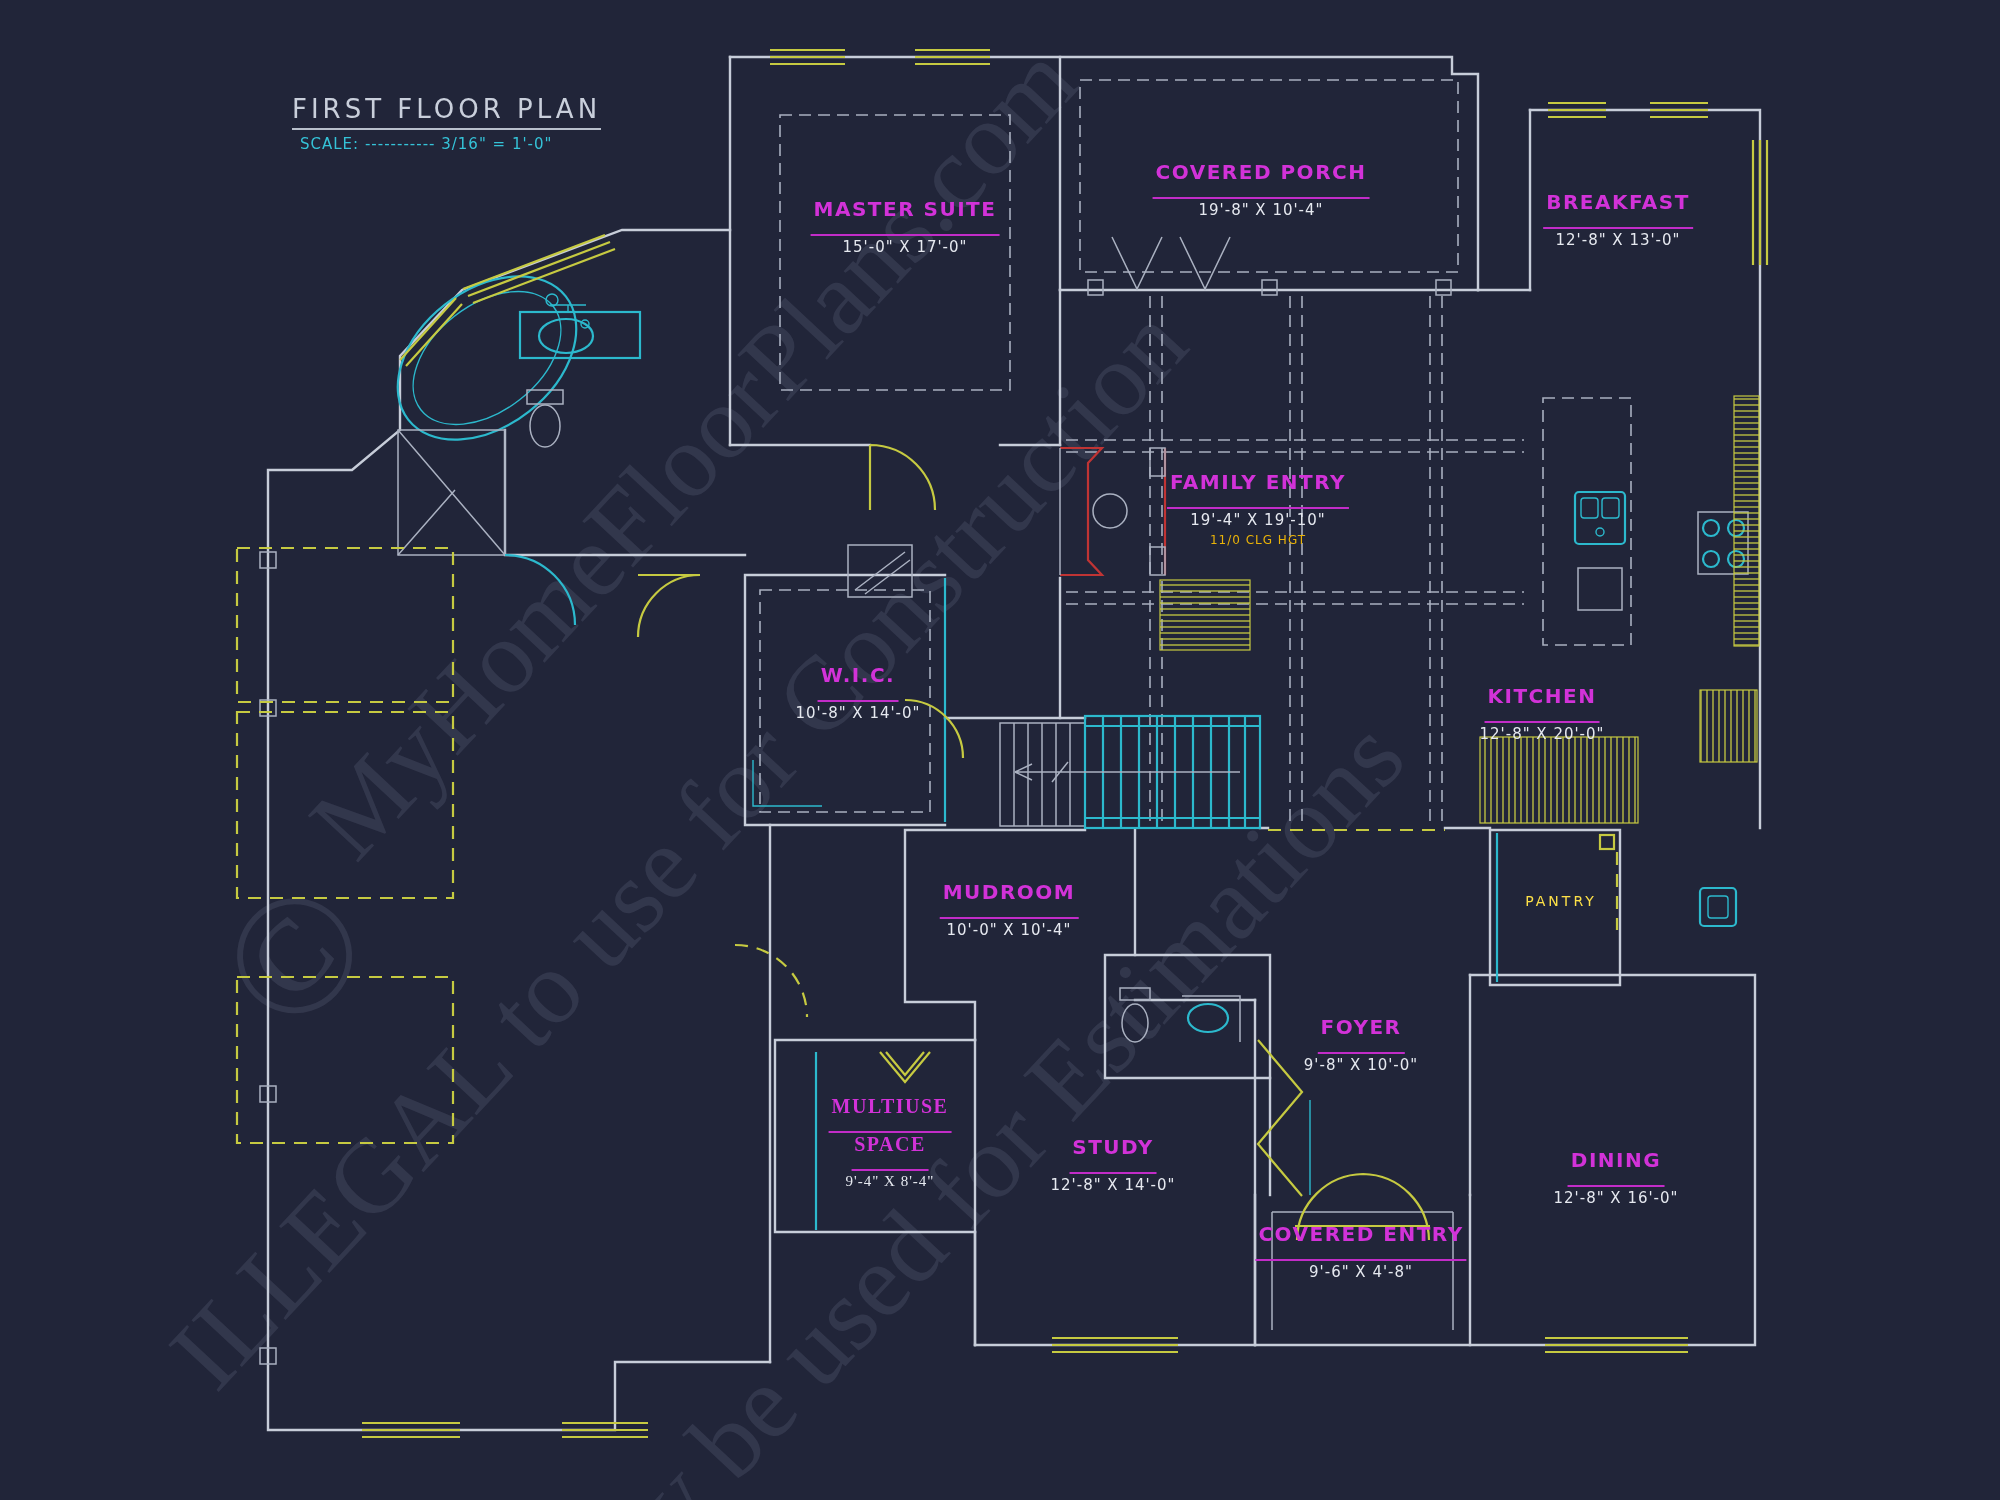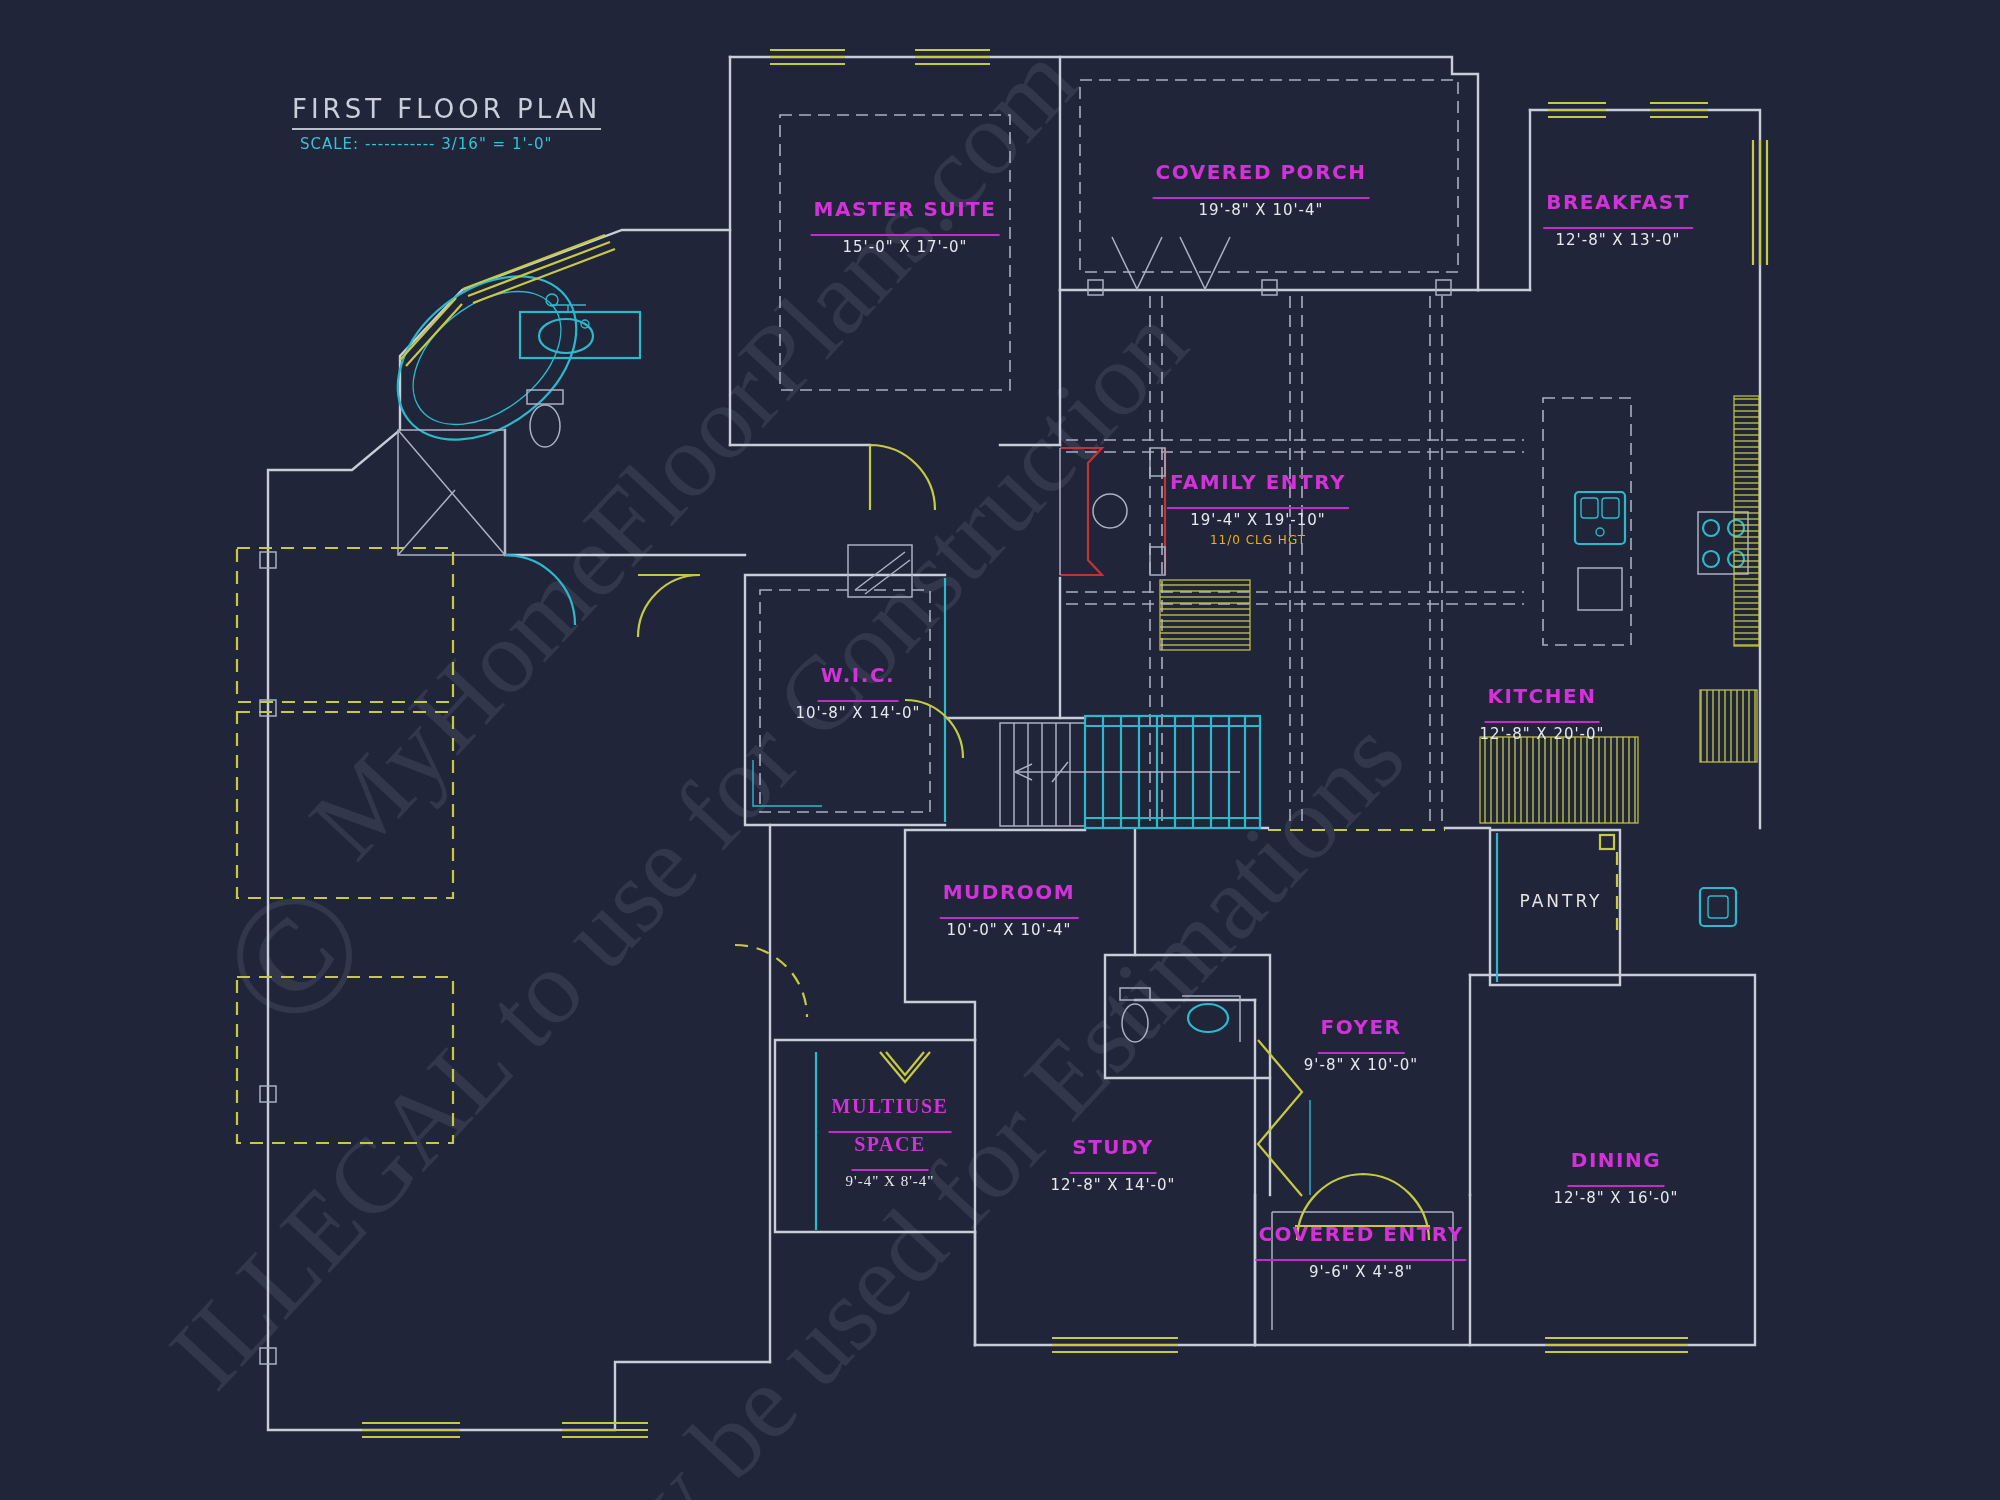--- a/index.html
+++ b/index.html
@@ -16,21 +16,21 @@
   .y  {stroke:#c6ca41;stroke-width:2.2;fill:none;}
   .yd {stroke:#c6ca41;stroke-width:2.2;fill:none;stroke-dasharray:13 9;}
   .r  {stroke:#c03434;stroke-width:2.2;fill:none;}
 
   
   .rlabel{position:absolute;transform:translateX(-50%);text-align:center;white-space:nowrap;}
   .rname{display:inline-block;color:#d232d8;font-size:20px;letter-spacing:1.5px;font-weight:bold;
          border-bottom:2px solid #c22cc8;padding:0 3px 13px 3px;}
   .rdims{color:#e6e9f0;font-size:15px;letter-spacing:1px;margin-top:2px;}
   .rnote{color:#eab308;font-size:12px;letter-spacing:1px;margin-top:4px;}
-  .plain .rname{color:#e5e5e5;border-bottom:none;font-weight:normal;letter-spacing:3px;font-size:17px;}
+  .plain .rname{color:#fde047;border-bottom:none;font-weight:normal;letter-spacing:3px;font-size:14px;}
 
   .title{position:absolute;left:292px;top:94px;color:#c9cfdb;font-size:26px;letter-spacing:4px;
          border-bottom:2px solid #b9c0cc;padding-bottom:4px;white-space:nowrap;}
   .scale{position:absolute;left:300px;top:135px;color:#35c3d8;font-size:15px;letter-spacing:1px;white-space:nowrap;}
 
   
   .wm{position:absolute;font-family:"Liberation Serif","DejaVu Serif",serif;
       color:rgba(170,180,205,0.13);white-space:nowrap;transform-origin:0 50%;
       transform:rotate(-47deg);font-size:105px;pointer-events:none;}
   .wm-c{font-size:170px;}

